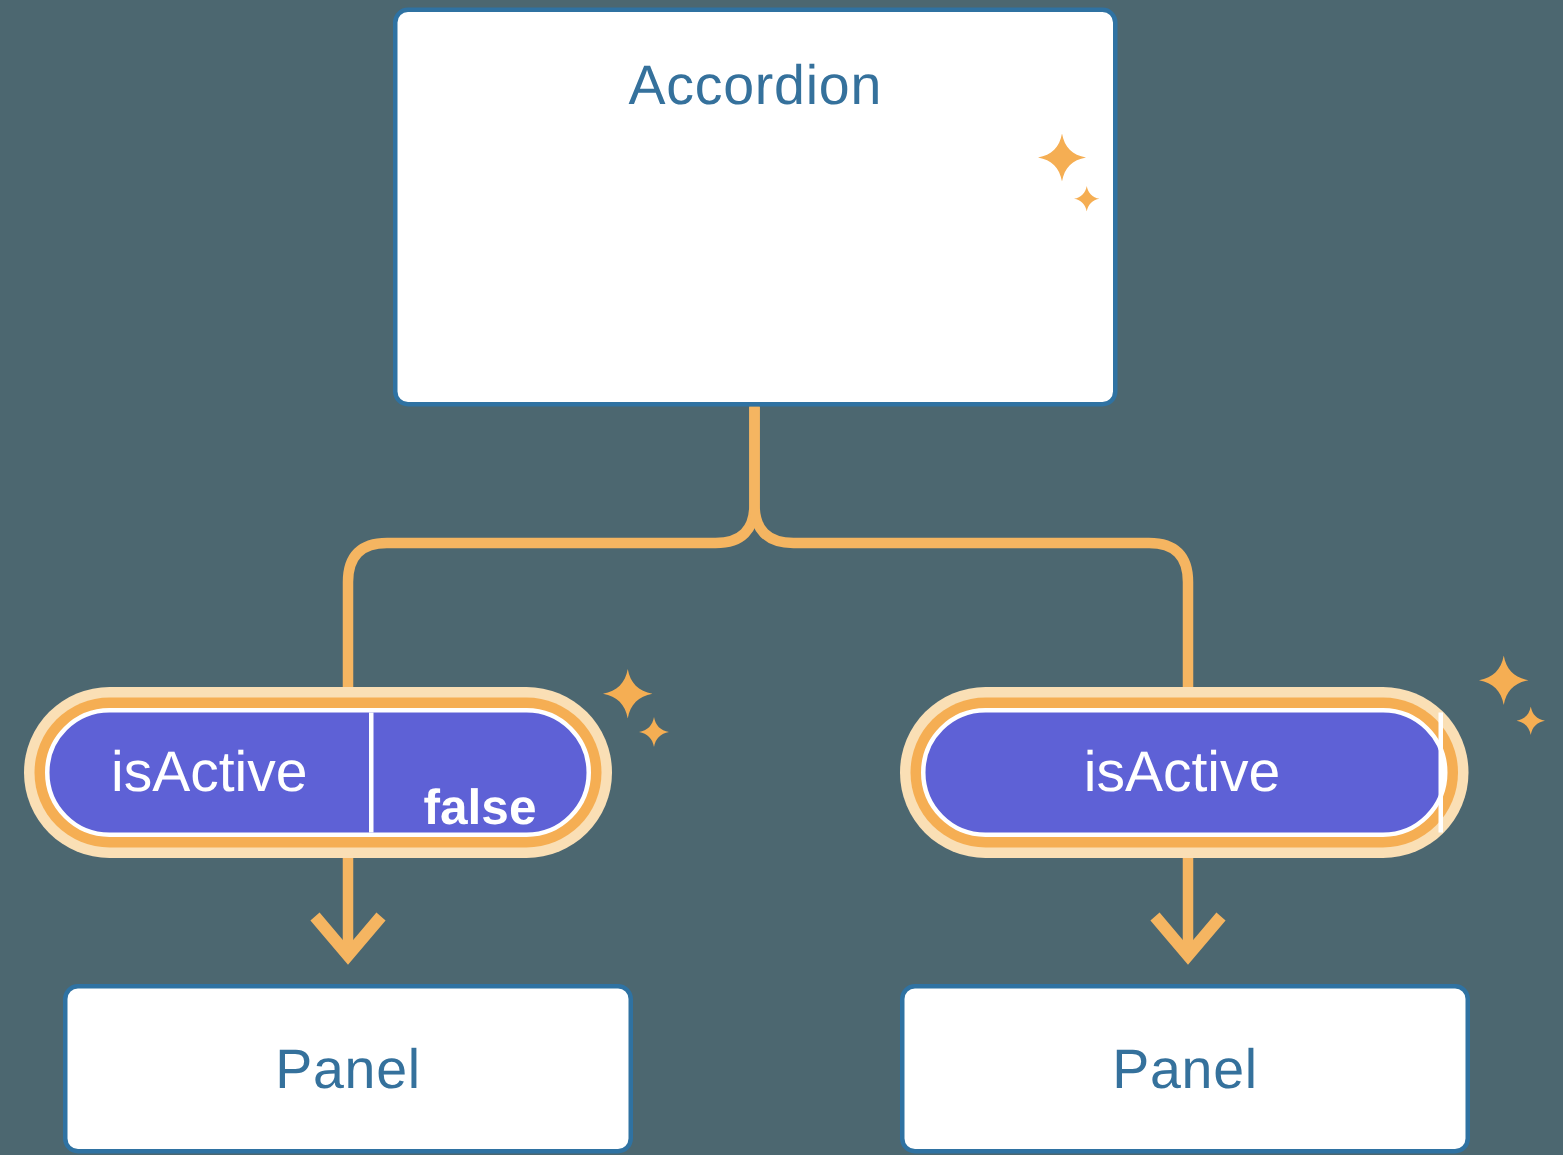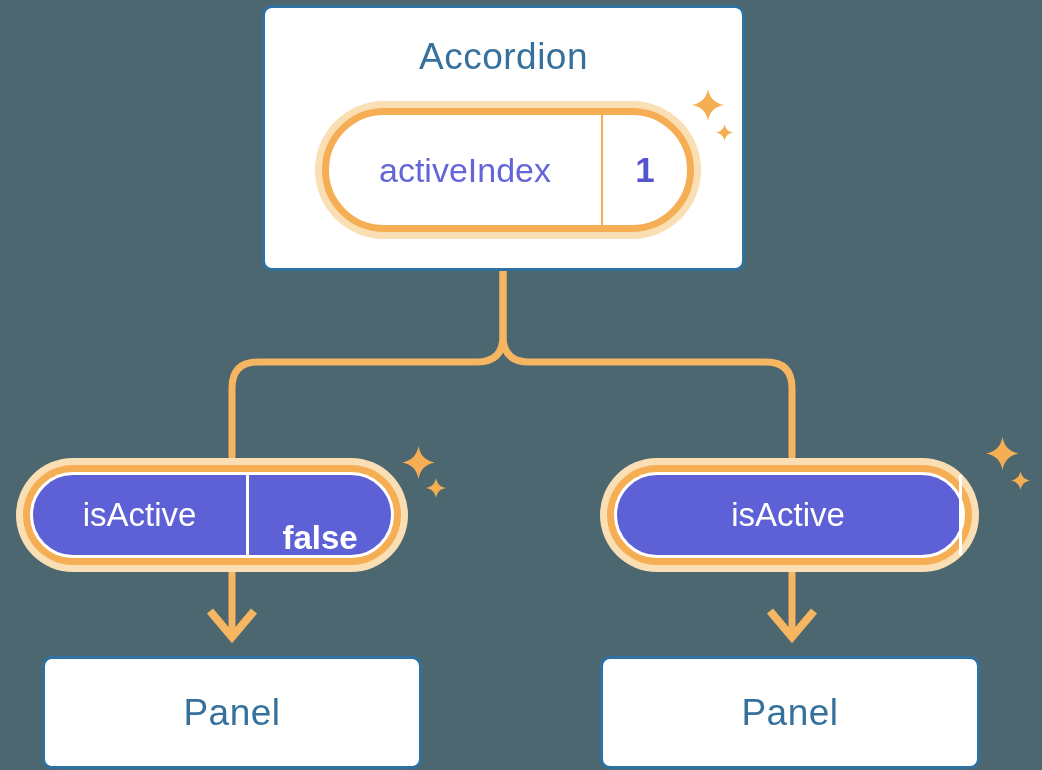--- a/index.html
+++ b/index.html
@@ -55,21 +55,21 @@
   .prop-pill{
     position:absolute;box-sizing:border-box;z-index:2;
     background:var(--purple);border:3px solid var(--white-text);border-radius:999px;
     box-shadow:0 0 0 7px var(--orange),0 0 0 14px var(--orange-halo);
     display:flex;align-items:stretch;
   }
   #pill-left{left:30px;top:472px;width:364px;height:86px;}
   #pill-right{left:614px;top:472px;width:351px;height:86px;}
   .prop-label{
     flex:1.5;display:flex;align-items:center;justify-content:center;
-    color:var(--white-text);font-size:33px;text-align:center;
+    color:var(--white-text);font-size:38px;text-align:center;
   }
   .prop-divider{width:3px;background:var(--white-text);}
   .prop-value{
     flex:1;display:flex;align-items:center;justify-content:center;
     color:var(--white-text);font-size:33px;font-weight:700;margin-top:46px;
   }
 
   .panel{
     width:380px;height:113px;top:645px;
     display:flex;align-items:center;justify-content:center;margin-top:11px;
@@ -89,25 +89,20 @@
     <path class="line" d="M503 271 L503 336 Q503 362 477 362 L258 362 Q232 362 232 388 L232 470"></path>
     <path class="line" d="M503 271 L503 336 Q503 362 529 362 L766 362 Q792 362 792 388 L792 470"></path>
     <path class="line" d="M232 556 L232 631"></path>
     <path class="line arrowhead" d="M210 611 L232 637 L254 611"></path>
     <path class="line" d="M792 556 L792 631"></path>
     <path class="line arrowhead" d="M770 611 L792 637 L814 611"></path>
   </svg>
 
   <div class="card accordion">
     <div class="card-title">Accordion</div>
-    <div class="state-pill">
-      <div class="state-label">activeIndex</div>
-      <div class="state-divider"></div>
-      <div class="state-value">1</div>
-    </div>
   </div>
 
   <svg class="sparkle" style="left:692px;top:89px" width="32" height="32" viewBox="0 0 24 24">
     <path d="M12 0C13.2 6.8 17.2 10.8 24 12C17.2 13.2 13.2 17.2 12 24C10.8 17.2 6.8 13.2 0 12C6.8 10.8 10.8 6.8 12 0Z"></path>
   </svg>
   <svg class="sparkle" style="left:716px;top:124px" width="17" height="17" viewBox="0 0 24 24">
     <path d="M12 0C13.2 6.8 17.2 10.8 24 12C17.2 13.2 13.2 17.2 12 24C10.8 17.2 6.8 13.2 0 12C6.8 10.8 10.8 6.8 12 0Z"></path>
   </svg>
 
   <div class="prop-pill" id="pill-left">

